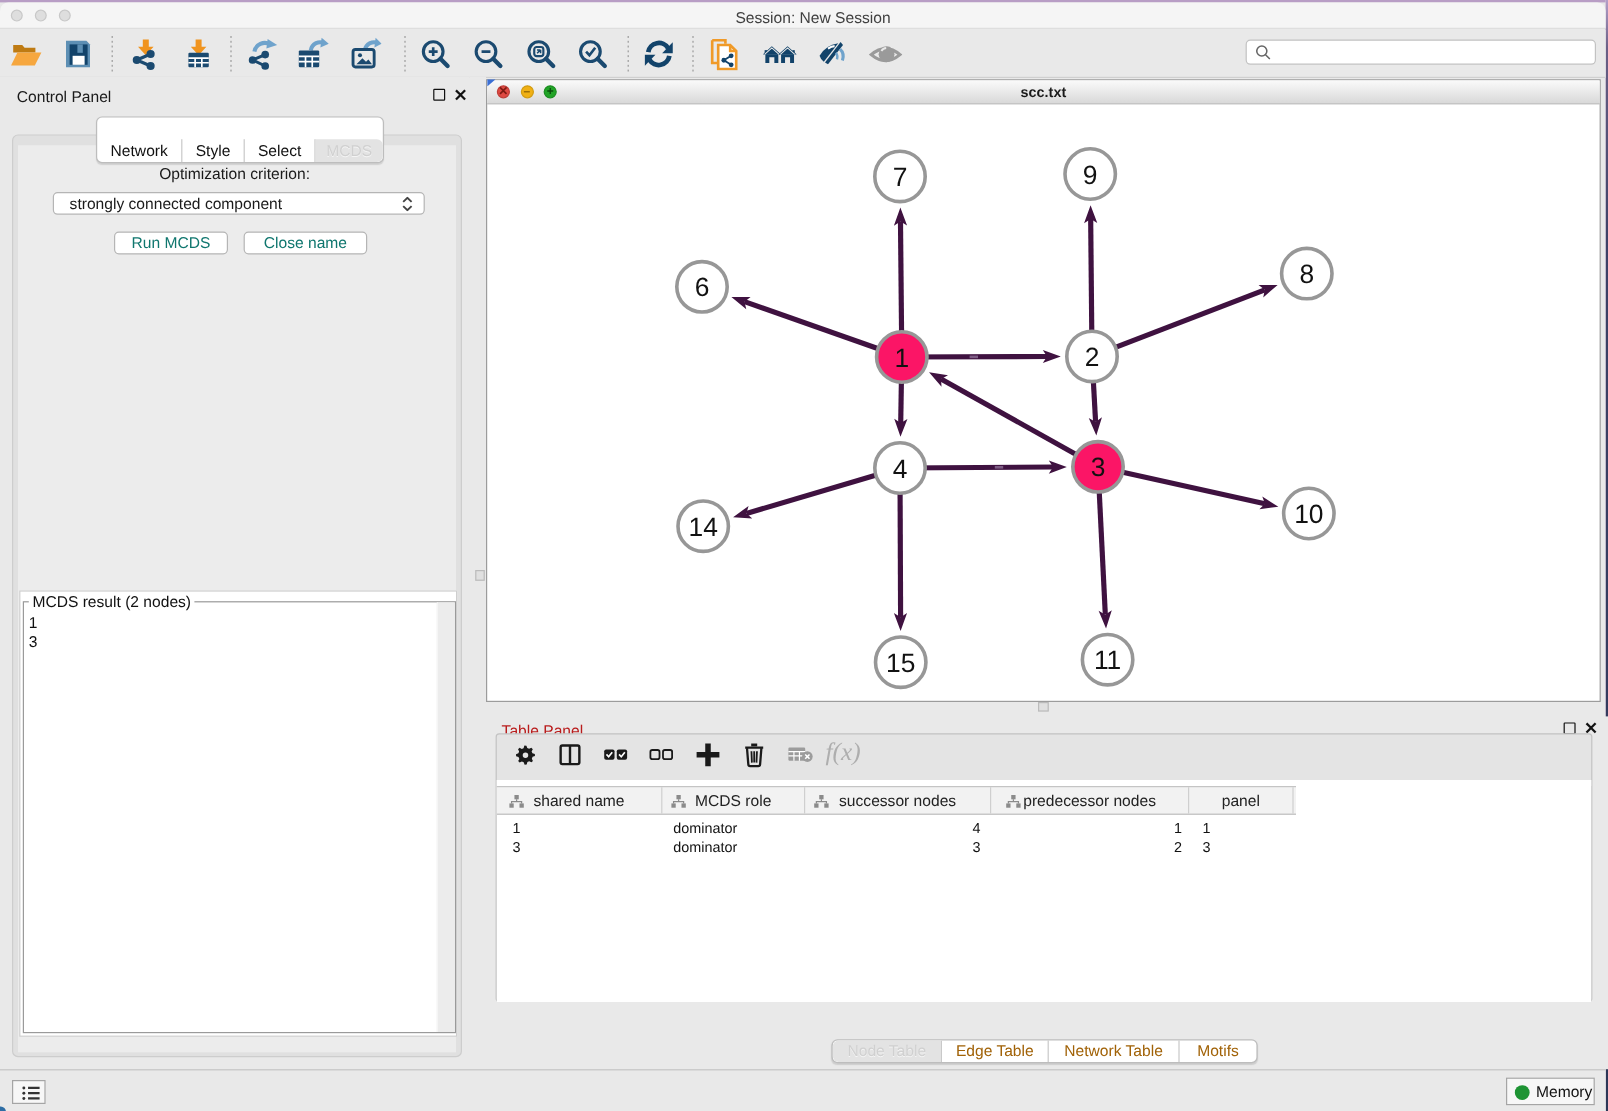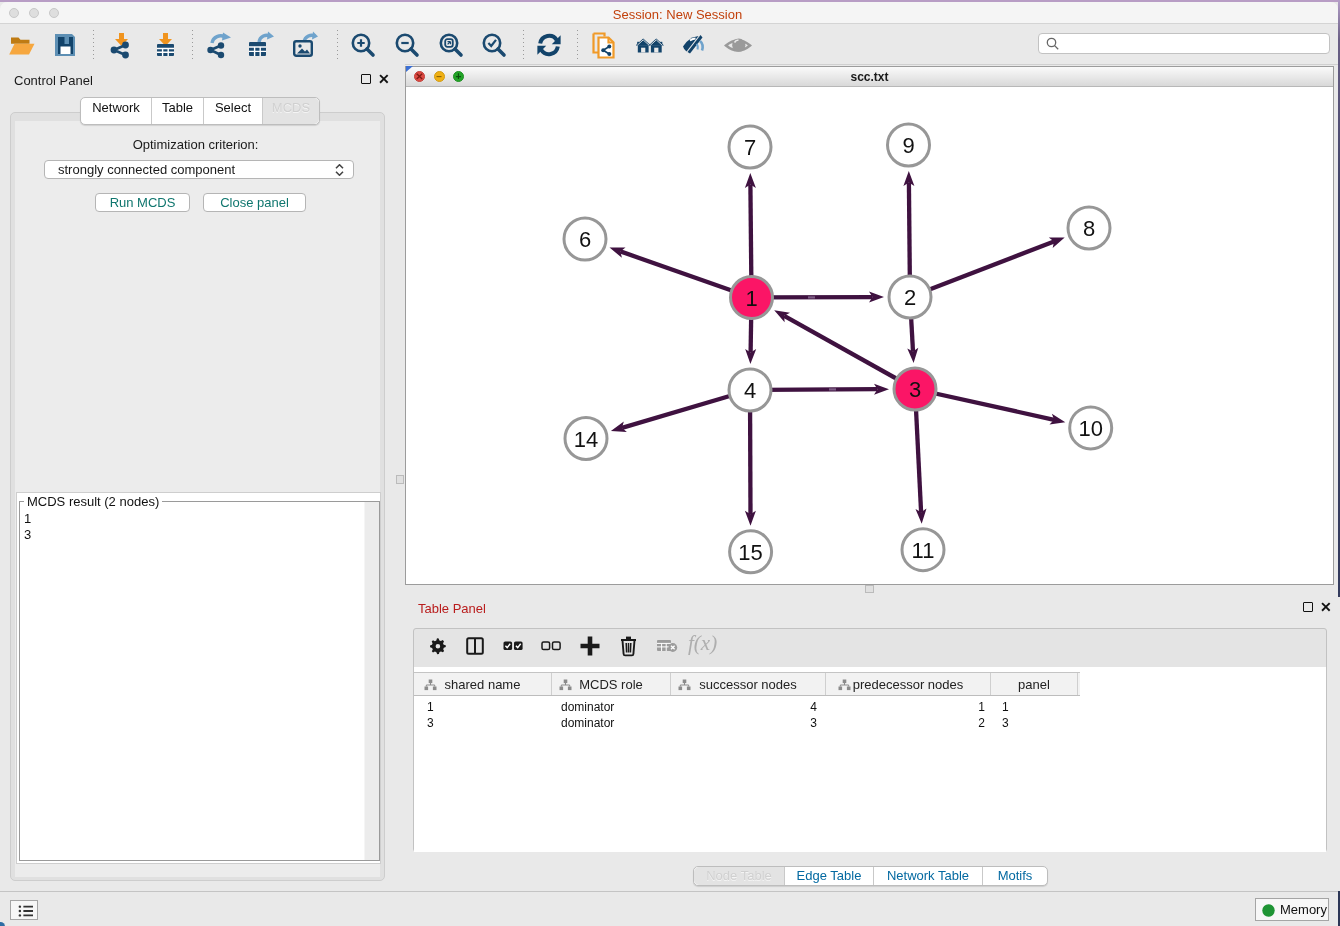--- a/index.html
+++ b/index.html
@@ -2,34 +2,34 @@
 <html><head>
 <meta charset="utf-8">
 <style>
 * { margin:0; padding:0; box-sizing:border-box; }
 html,body { width:1340px; height:926px; overflow:hidden; }
 body { font-family:"Liberation Sans", sans-serif; background:#b89dc5; }
 #app { position:absolute; left:0; top:0; width:1338px; height:926px; background:#e9e9e9; opacity:0.999; }
 
 #titlebar { position:absolute; left:0; top:2px; width:1338px; height:22px; background:#f5f5f5; border-bottom:1px solid #d4d4d4; border-radius:7px 7px 0 0; }
 .tl { position:absolute; top:5.5px; width:10px; height:10px; border-radius:50%; background:#dedede; border:1px solid #c8c8c8; }
-#wtitle { position:absolute; top:5px; left:0; width:1340px; text-align:center; font-size:13px; color:#c2410c;padding-left:15px; }
+#wtitle { position:absolute; top:5px; left:0; width:1340px; text-align:center; font-size:13px; color:#404040;padding-left:15px; }
 
 #toolbar { position:absolute; left:0; top:25px; width:1338px; height:40px; background:#e9e9e9; border-bottom:1px solid #d0d0d0; }
 .tbi { position:absolute; top:6px; }
 .tsep { position:absolute; top:5px; width:1px; height:30px; background-image:linear-gradient(#9a9a9a 33%, rgba(0,0,0,0) 0%); background-size:1px 4px; }
 #search { position:absolute; left:1038px; top:8px; width:292px; height:21px; background:#fff; border:1px solid #c2c2c2; border-radius:4px; }
 
 #cpanel { position:absolute; left:0; top:64px; width:391px; height:827px; background:#e9e9e9; }
 #cp-title { position:absolute; left:14px; top:9px; font-size:13px; color:#1a1a1a; }
 .hbtn-sq { position:absolute; width:10px; height:10px; border:1.6px solid #111; border-radius:1px; }
 .hbtn-x { position:absolute; font-size:14px; font-weight:bold; color:#111; line-height:12px; }
 #cp-body { position:absolute; left:10px; top:48px; width:375px; height:769px; background:#e0e0e0; border:1px solid #cdcdcd; border-radius:5px; }
 #cp-inner { position:absolute; left:4px; top:8px; width:365px; height:756px; background:#ececec; }
-#tabs { position:absolute; left:80px; top:33px; height:28px; display:flex; border:1px solid #bdbdbd; border-radius:5px; background:#fff; box-shadow:0 1px 1px rgba(0,0,0,0.12); }
+#tabs { position:absolute; left:80px; top:33px; height:39px; display:flex; border:1px solid #bdbdbd; border-radius:5px; background:#fff; box-shadow:0 1px 1px rgba(0,0,0,0.12);align-items:flex-end; }
 .tab { font-size:13px; color:#111; text-align:center; line-height:19px; border-right:1px solid #c9c9c9; }
 .tab:last-child { border-right:none; border-radius:0 5px 5px 0; }
 #opt-label { position:absolute; left:0; top:73px; width:391px; text-align:center; font-size:13px; color:#1a1a1a; }
 #selbox { position:absolute; left:44px; top:96px; width:310px; height:19px; background:#fff; border:1px solid #b5b5b5; border-radius:4px; font-size:13px; color:#1a1a1a; line-height:17px; padding-left:13px; }
 .btn { position:absolute; top:129px; height:19px; background:#fff; border:1px solid #b5b5b5; border-radius:4px; font-size:13px; color:#0f766e; text-align:center; line-height:17px; }
 
 #mcds-box { position:absolute; left:16px; top:428px; width:365px; height:372px; background:#fff; border:1px solid #cecece; }
 #mcds-fs { position:absolute; left:2px; top:8px; width:361px; height:360px; border:1px solid #9a9a9a; }
 #mcds-legend { position:absolute; left:4px; top:-8px; background:#fff; padding:0 3px; font-size:13px; color:#111; }
 #mcds-text { position:absolute; left:4px; top:9px; font-size:13px; color:#111; line-height:16px; }
@@ -39,29 +39,29 @@
 #vgrab { position:absolute; left:5px; top:411px; width:8px; height:9px; background:#e0e0e0; border:1px solid #bbb; }
 
 #netwin { position:absolute; left:405px; top:66px; width:929px; height:519px; background:#fff; border:1px solid #9c9c9c; }
 #nw-titlebar { position:absolute; left:0; top:0; width:927px; height:20px; background:linear-gradient(#fafafa,#d9d9d9); border-bottom:1px solid #b8b8b8; }
 #nw-title { position:absolute; left:0; top:3px; width:927px; text-align:center; font-size:12px; font-weight:bold; color:#1a1a1a; }
 .nwl { position:absolute; top:4px; width:11px; height:11px; border-radius:50%; font-size:10px; font-weight:bold; text-align:center; line-height:10.5px; }
 #hgrab { position:absolute; left:865px; top:585px; width:9px; height:8px; background:#e0e0e0; border:1px solid #bbb; }
 
 #tpanel { position:absolute; left:405px; top:597px; width:935px; height:294px; background:#e9e9e9; }
 #tp-title { position:absolute; left:13px; top:4px; font-size:13px; color:#b91c1c; }
-#tbox { position:absolute; left:8px; top:31px; width:914px; height:224px; background:#e4e4e4; border:1px solid #c2c2c2; border-radius:3px;padding-left:19px; }
+#tbox { position:absolute; left:8px; top:14px; width:914px; height:224px; background:#e4e4e4; border:1px solid #c2c2c2; border-radius:3px;padding-left:19px; }
 #tgap { position:absolute; left:0px; top:38px; width:912px; height:5px; background:#fbfbfb; }
 #thead { position:absolute; z-index:2; left:0px; top:43px; width:666px; height:24px; background:#f2f2f2; border-top:1px solid #c4c4c4; border-bottom:1px solid #bdbdbd; }
 .colicon { position:absolute; top:6px; }
 .thc { position:absolute; top:0; height:22px; border-right:1px solid #cfcfcf; font-size:13px; color:#222; text-align:center; line-height:23px; }
 #tbody { position:absolute; left:0; top:38px; width:912px; height:185px; background:#fff; font-size:12px; color:#111; }
 .trow { position:absolute; height:16px; line-height:16px; }
 #btabs { position:absolute; left:288px; top:269px; height:20px; display:flex; border:1px solid #bdbdbd; border-radius:5px; background:#fff; box-shadow:0 1px 1px rgba(0,0,0,0.12); }
-.btab { font-size:13px; color:#0369a1; text-align:center; line-height:18px; border-right:1px solid #c9c9c9; }
+.btab { font-size:13px; color:#a16207; text-align:center; line-height:18px; border-right:1px solid #c9c9c9; }
 
 #statusbar { position:absolute; left:0; top:891px; width:1338px; height:39px; background:#e9e9e9; border-top:1px solid #c4c4c4; }
 #sb-left { position:absolute; left:10px; top:8px; width:28px; height:20px; background:#f7f7f7; border:1px solid #a5a5a5; }
 #sb-mem { position:absolute; left:1255px; top:6px; width:74px; height:23px; background:#f7f7f7; border:1px solid #a5a5a5; font-size:13px; color:#111; }
 </style>
 </head>
 <body>
 <div id="rightstrip" style="position:absolute; left:1338px; top:0; width:2px; height:926px; background:linear-gradient(#b49fc8 0px, #6a5f85 40px, #3d4166 200px, #2c3656 900px);"></div>
 <div id="bluecorner" style="position:absolute; left:-4px; top:922px; width:9px; height:9px; border-radius:50%; background:#2e6da4; z-index:5;"></div>
 <div id="app">
@@ -197,33 +197,33 @@
   </div>
   <div id="cpanel">
     <div id="cp-title">Control Panel</div>
     <div class="hbtn-sq" style="left:361px; top:10px;"></div>
     <div class="hbtn-x" style="left:378px; top:9px;">✕</div>
     <div id="cp-body">
       <div id="cp-inner"></div>
     </div>
     <div id="tabs">
       <div class="tab" style="width:71px;">Network</div>
-      <div class="tab" style="width:52px;">Table</div>
+      <div class="tab" style="width:52px;">Style</div>
       <div class="tab" style="width:59px;">Select</div>
       <div class="tab" style="width:56px; background:#e3e3e3; color:#d0d0d0; text-shadow:0 1px 0 #f5f5f5; border-radius:0 5px 5px 0; border-right:none;">MCDS</div>
     </div>
     <div id="opt-label">Optimization criterion:</div>
     <div id="selbox">strongly connected component
       <svg width="9" height="12" viewBox="0 0 9 12" style="position:absolute; right:9px; top:3px;">
         <path d="M1 4.2 L4.5 0.8 L8 4.2" fill="none" stroke="#444" stroke-width="1.6"></path>
         <path d="M1 7.8 L4.5 11.2 L8 7.8" fill="none" stroke="#444" stroke-width="1.6"></path>
       </svg>
     </div>
     <div class="btn" style="left:95px; width:95px;">Run MCDS</div>
-    <div class="btn" style="left:203px; width:103px;">Close panel</div>
+    <div class="btn" style="left:203px; width:103px;">Close name</div>
     <div id="mcds-box">
       <div id="mcds-fs">
         <div id="mcds-sb"></div>
         <div id="mcds-legend">MCDS result (2 nodes)</div>
         <div id="mcds-text">1<br>3</div>
       </div>
     </div>
   </div>
   <div id="vsplit">
       <div id="vgrab"></div>

